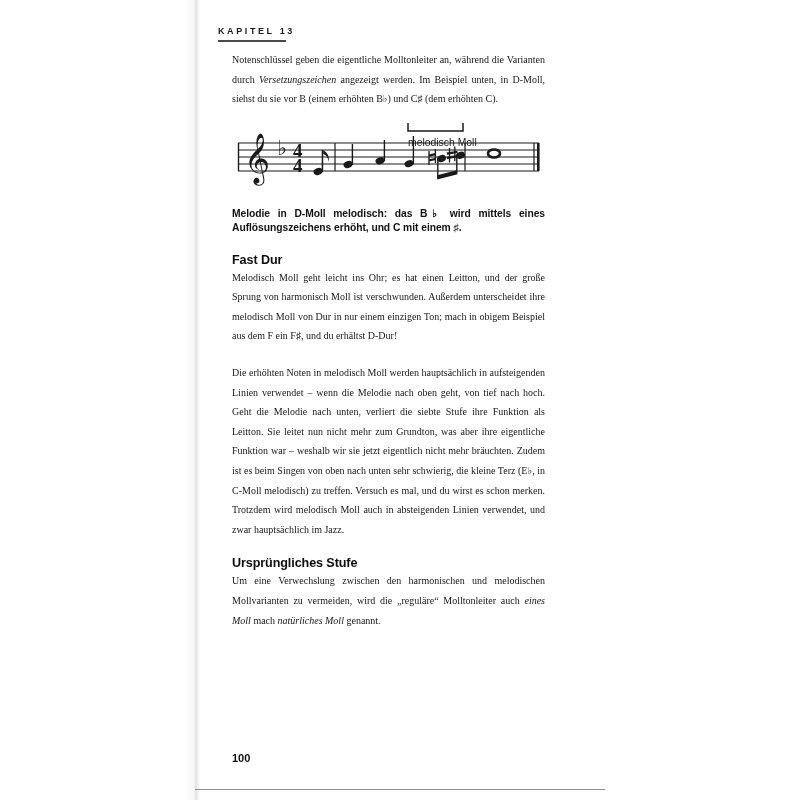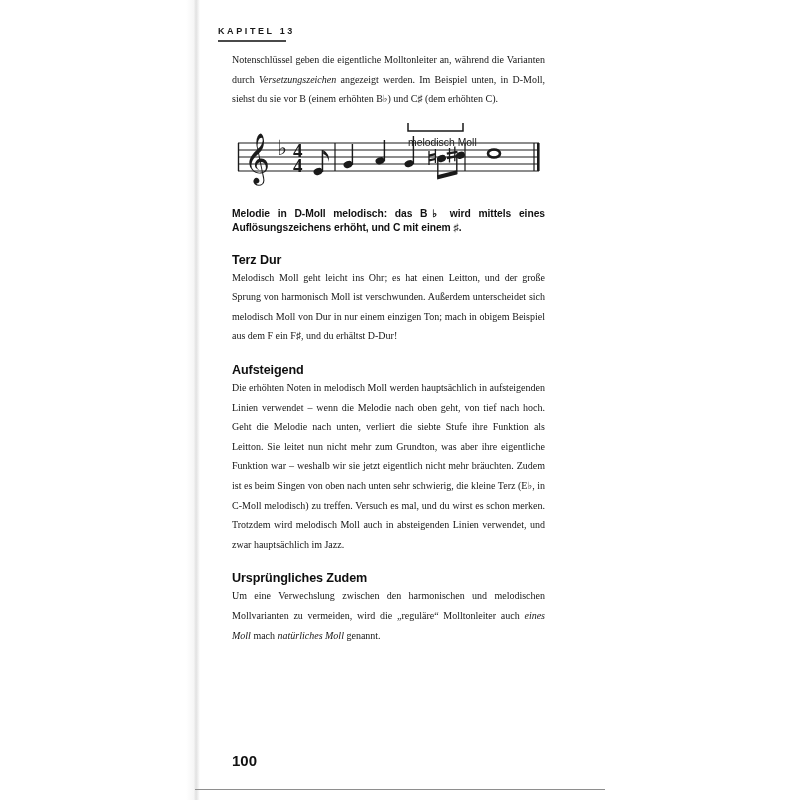--- a/index.html
+++ b/index.html
@@ -125,21 +125,21 @@
     width: 313px;
   }
 
   
   .folio {
     position: absolute;
     left: 232px;
     top: 752px;
     font-family: "Liberation Sans", sans-serif;
     font-weight: bold;
-    font-size: 15px;
+    font-size: 11px;
     color: #111111;
     text-align: right;
   }
 
   .bottom-rule {
     position: absolute;
     left: 195px;
     top: 789px;
     width: 410px;
     height: 1.3px;
@@ -256,31 +256,30 @@
             <ellipse cx="262" cy="36.5" rx="2.7" ry="1.4" fill="#ffffff" stroke="none" transform="rotate(-22 262 36.5)"></ellipse>
           </g>
 
         </svg>
       </div>
 
       <div class="caption">Melodie in D-Moll melodisch: das B♭ wird mittels eines Auflösungszeichens erhöht, und C mit einem ♯.</div>
     </div>
 
     <div class="sec">
-      <h3 class="sub">Terz Dur</h3>
-      <p class="body">Melodisch Moll geht leicht ins Ohr; es hat einen Leitton, und der große Sprung von harmonisch Moll ist verschwunden. Außerdem unterscheidet sich melodisch Moll von Dur in nur einem einzigen Ton; mach in obigem Beispiel aus dem F ein F♯, und du erhältst D-Dur!</p>
+      <h3 class="sub">Fast Dur</h3>
+      <p class="body">Melodisch Moll geht leicht ins Ohr; es hat einen Leitton, und der große Sprung von harmonisch Moll ist verschwunden. Außerdem unterscheidet ihre melodisch Moll von Dur in nur einem einzigen Ton; mach in obigem Beispiel aus dem F ein F♯, und du erhältst D-Dur!</p>
     </div>
 
     <div class="sec">
-      <h3 class="sub">Aufsteigend</h3>
       <p class="body">Die erhöhten Noten in melodisch Moll werden hauptsächlich in aufsteigenden Linien verwendet – wenn die Melodie nach oben geht, von tief nach hoch. Geht die Melodie nach unten, verliert die siebte Stufe ihre Funktion als Leitton. Sie leitet nun nicht mehr zum Grundton, was aber ihre eigentliche Funktion war – weshalb wir sie jetzt eigentlich nicht mehr bräuchten. Zudem ist es beim Singen von oben nach unten sehr schwierig, die kleine Terz (E♭, in C-Moll melodisch) zu treffen. Versuch es mal, und du wirst es schon merken. Trotzdem wird melodisch Moll auch in absteigenden Linien verwendet, und zwar hauptsächlich im Jazz.</p>
     </div>
 
     <div class="sec">
-      <h3 class="sub">Ursprüngliches Zudem</h3>
+      <h3 class="sub">Ursprüngliches Stufe</h3>
       <p class="body"><span>Um eine Verwechslung zwischen den harmonischen und melodischen Mollvarianten zu vermeiden, wird die „reguläre“ Molltonleiter auch </span><span class="it">eines Moll</span><span> mach </span><span class="it">natürliches Moll</span><span> genannt.</span></p>
     </div>
 
   </div>
 
   <div class="folio">100</div>
   <div class="bottom-rule"></div>
 
 </div>
 

